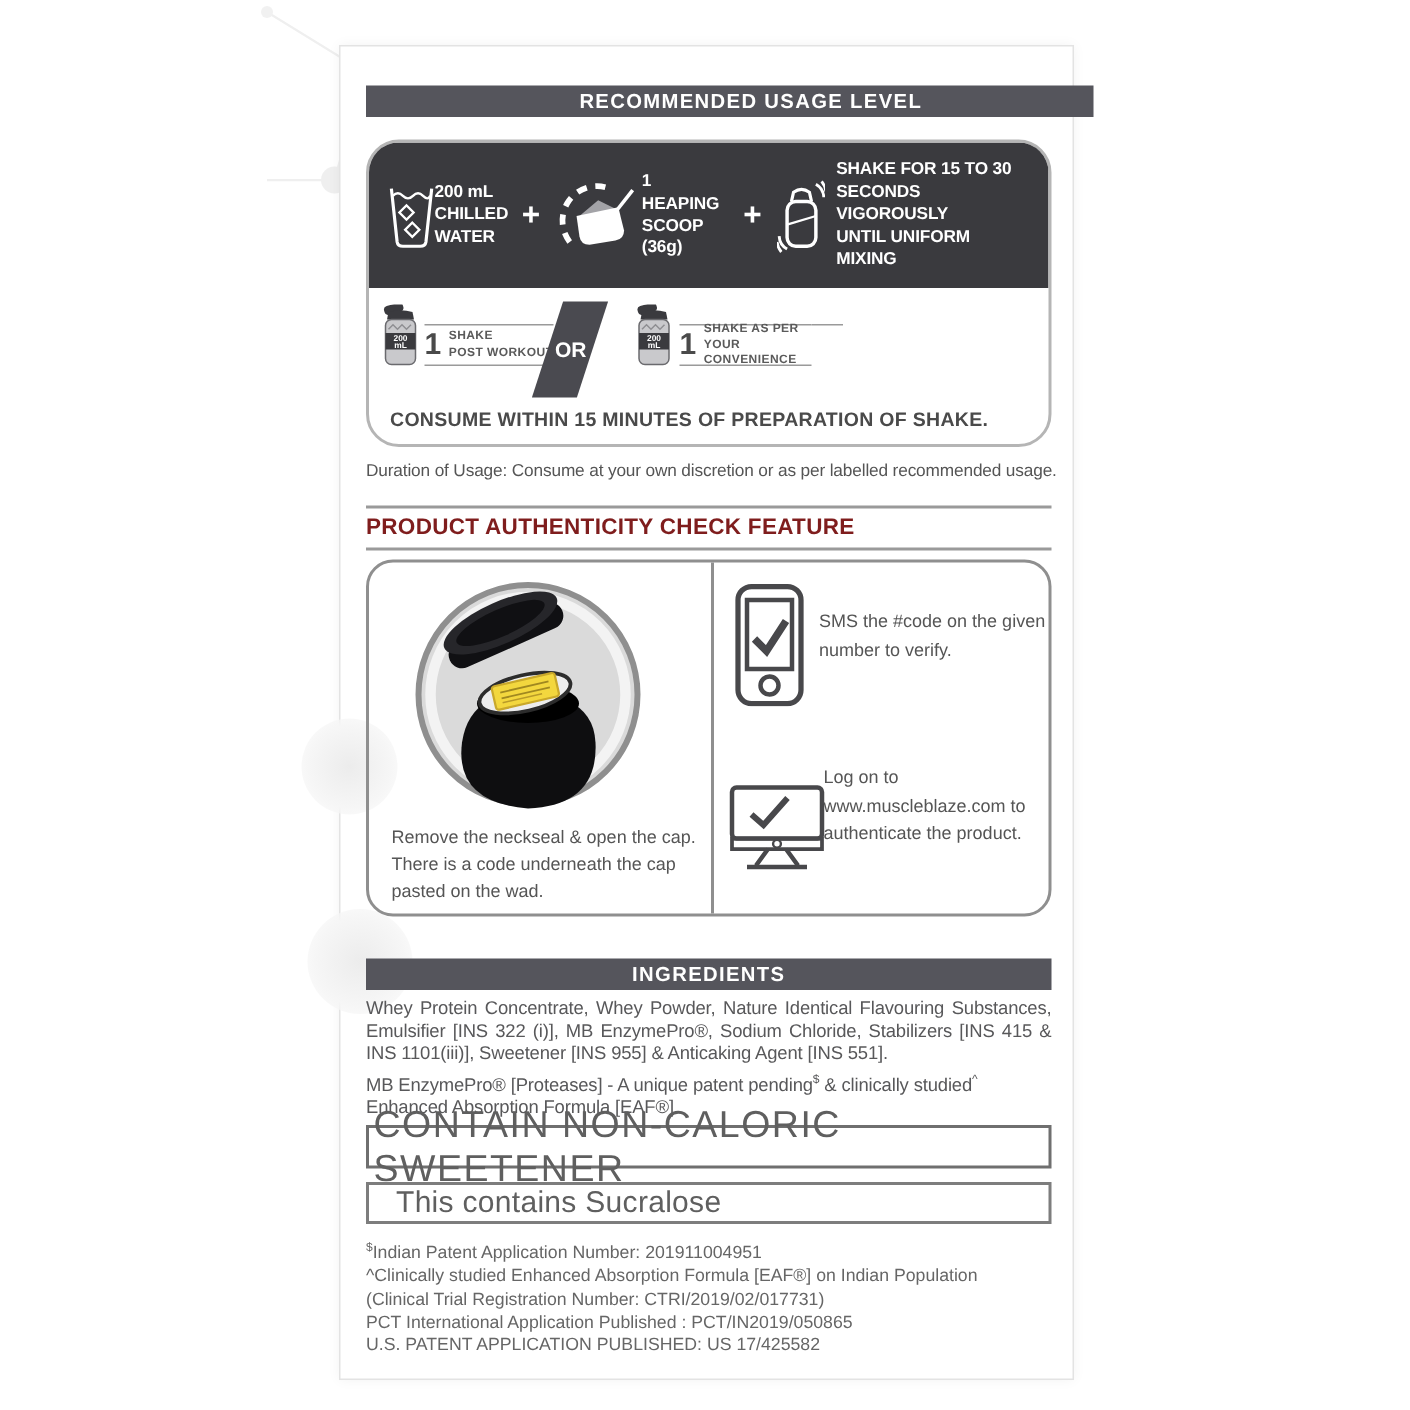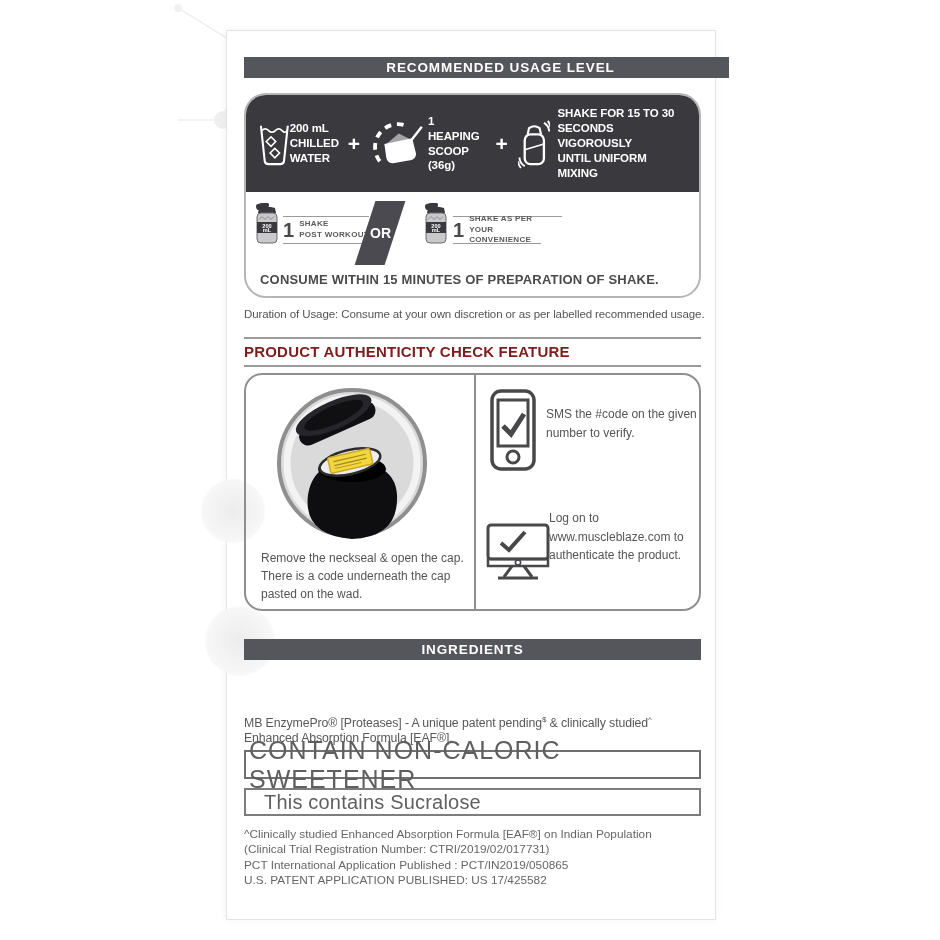--- a/index.html
+++ b/index.html
@@ -203,26 +203,28 @@
         <circle cx="32" cy="39.5" r="2.6" fill="none" stroke="#48484b" stroke-width="1.6"></circle>
         <path d="M26 43 L18 54 M38 43 L46 54" stroke="#48484b" stroke-width="3" fill="none"></path>
         <line x1="12" y1="55" x2="52" y2="55" stroke="#48484b" stroke-width="3"></line>
       </svg>
       <div class="auth-web-text">Log on to www.muscleblaze.com to authenticate the product.</div>
     </div>
 
     <div class="sec-bar" style="top:608px;">
       <span>INGREDIENTS</span>
     </div>
+    <p class="ing-para" style="top:622px;">Whey Protein Concentrate, Whey Powder, Nature Identical Flavouring Substances, Emulsifier [INS 322 (i)], MB EnzymePro®, Sodium Chloride, Stabilizers [INS 415 &amp; INS 1101(iii)], Sweetener [INS 955] &amp; Anticaking Agent [INS 551].</p>
     <p class="ing-para" style="top:672px;text-align:left;"><span>MB EnzymePro® [Proteases] - A unique patent pending</span><sup>$</sup><span> &amp; clinically studied</span><sup>^</sup><span> Enhanced Absorption Formula [EAF®].</span></p>
 
     <div class="box-outline box1">CONTAIN NON-CALORIC SWEETENER</div>
     <div class="box-outline box2">This contains Sucralose</div>
 
     <div class="footnotes">
+      <div><sup>$</sup><span>Indian Patent Application Number: 201911004951</span></div>
       <div>^Clinically studied Enhanced Absorption Formula [EAF®] on Indian Population</div>
       <div>(Clinical Trial Registration Number: CTRI/2019/02/017731)</div>
       <div>PCT International Application Published : PCT/IN2019/050865</div>
       <div>U.S. PATENT APPLICATION PUBLISHED: US 17/425582</div>
     </div>
 
   </div>
 </div>
 
 </body></html>

